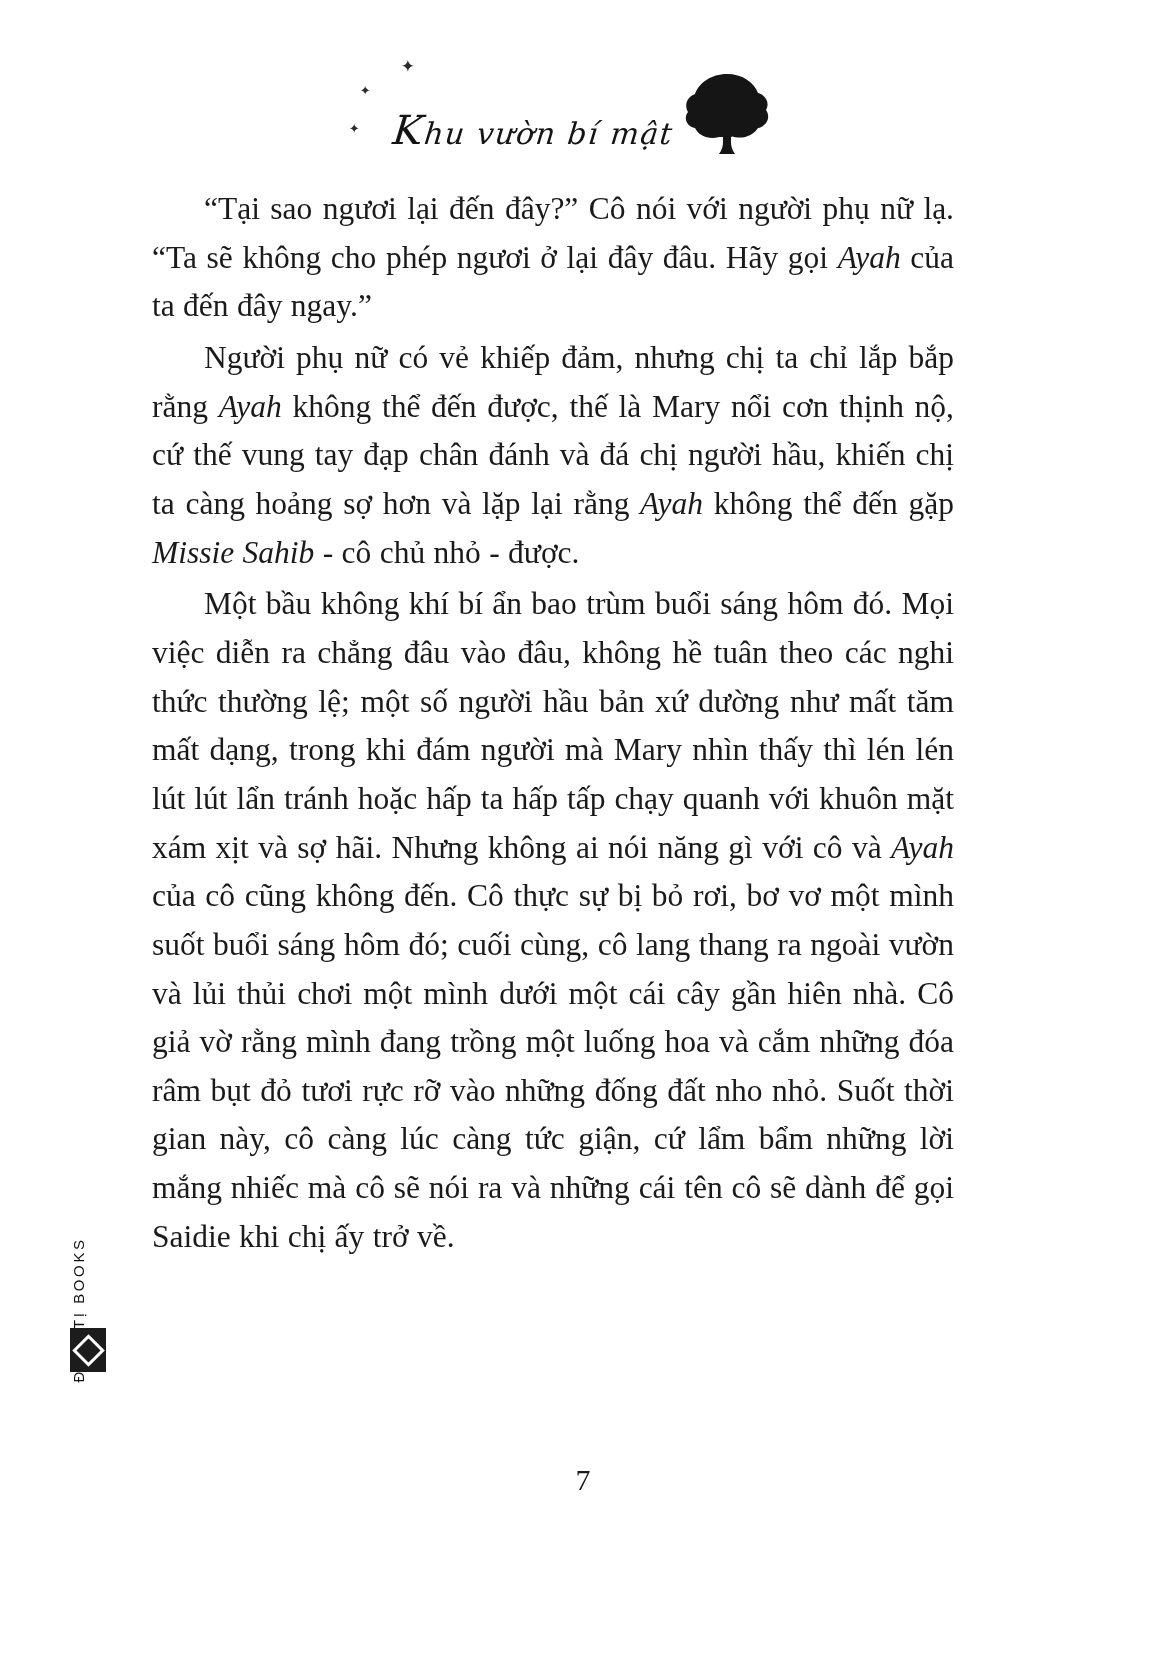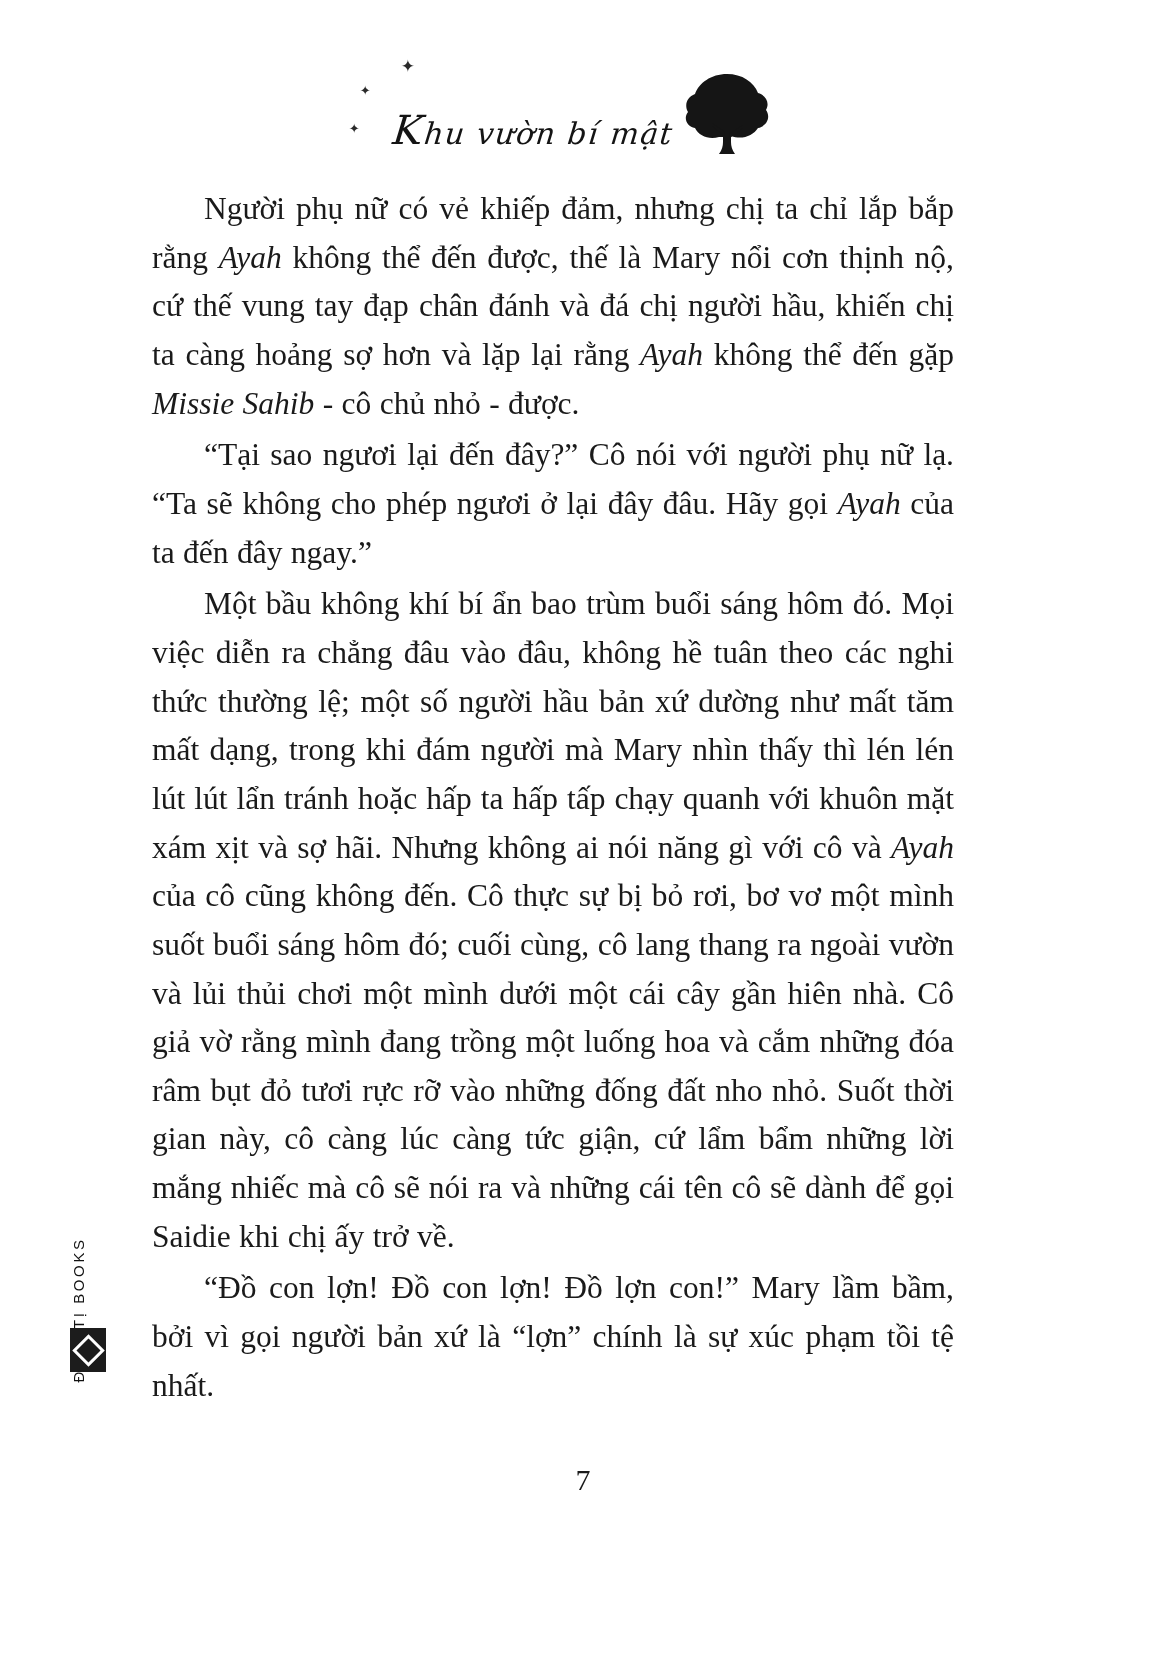--- a/index.html
+++ b/index.html
@@ -161,24 +161,23 @@
             <rect x="43" y="58" width="6" height="26"></rect>
             <path d="M48 64 L62 55 L62 58 L49 68 Z"></path>
             <path d="M44 62 L31 53 L31 56 L43 66 Z"></path>
           </g>
         </svg>
       </div>
     </div>
   </div>
 
   <div class="content">
+    <p id="p0">“Tại sao ngươi lại đến đây?” Cô nói với người phụ nữ lạ. “Ta sẽ không cho phép ngươi ở lại đây đâu. Hãy gọi <em>Ayah</em> của ta đến đây ngay.”</p>
     <p id="p1">Người phụ nữ có vẻ khiếp đảm, nhưng chị ta chỉ lắp bắp rằng <em>Ayah</em> không thể đến được, thế là Mary nổi cơn thịnh nộ, cứ thế vung tay đạp chân đánh và đá chị người hầu, khiến chị ta càng hoảng sợ hơn và lặp lại rằng <em>Ayah</em> không thể đến gặp <em>Missie Sahib</em> - cô chủ nhỏ - được.</p>
-    <p id="p0">“Tại sao ngươi lại đến đây?” Cô nói với người phụ nữ lạ. “Ta sẽ không cho phép ngươi ở lại đây đâu. Hãy gọi <em>Ayah</em> của ta đến đây ngay.”</p>
     <p id="p2">Một bầu không khí bí ẩn bao trùm buổi sáng hôm đó. Mọi việc diễn ra chẳng đâu vào đâu, không hề tuân theo các nghi thức thường lệ; một số người hầu bản xứ dường như mất tăm mất dạng, trong khi đám người mà Mary nhìn thấy thì lén lén lút lút lẩn tránh hoặc hấp ta hấp tấp chạy quanh với khuôn mặt xám xịt và sợ hãi. Nhưng không ai nói năng gì với cô và <em>Ayah</em> của cô cũng không đến. Cô thực sự bị bỏ rơi, bơ vơ một mình suốt buổi sáng hôm đó; cuối cùng, cô lang thang ra ngoài vườn và lủi thủi chơi một mình dưới một cái cây gần hiên nhà. Cô giả vờ rằng mình đang trồng một luống hoa và cắm những đóa râm bụt đỏ tươi rực rỡ vào những đống đất nho nhỏ. Suốt thời gian này, cô càng lúc càng tức giận, cứ lẩm bẩm những lời mắng nhiếc mà cô sẽ nói ra và những cái tên cô sẽ dành để gọi Saidie khi chị ấy trở về.</p>
-    <p id="p3">“Đồ con lợn! Đồ con lợn! Đồ lợn con!” Mary lầm bầm, bởi vì gọi người bản xứ là “lợn” chính là sự xúc phạm tồi tệ nhất.</p>
   </div>
 
   <div class="pub-mark">
     <div class="pub-name">ĐINH TỊ BOOKS</div>
     <div class="pub-logo">
       <div class="diamond"></div>
     </div>
   </div>
 
   <div class="folio">7</div>

